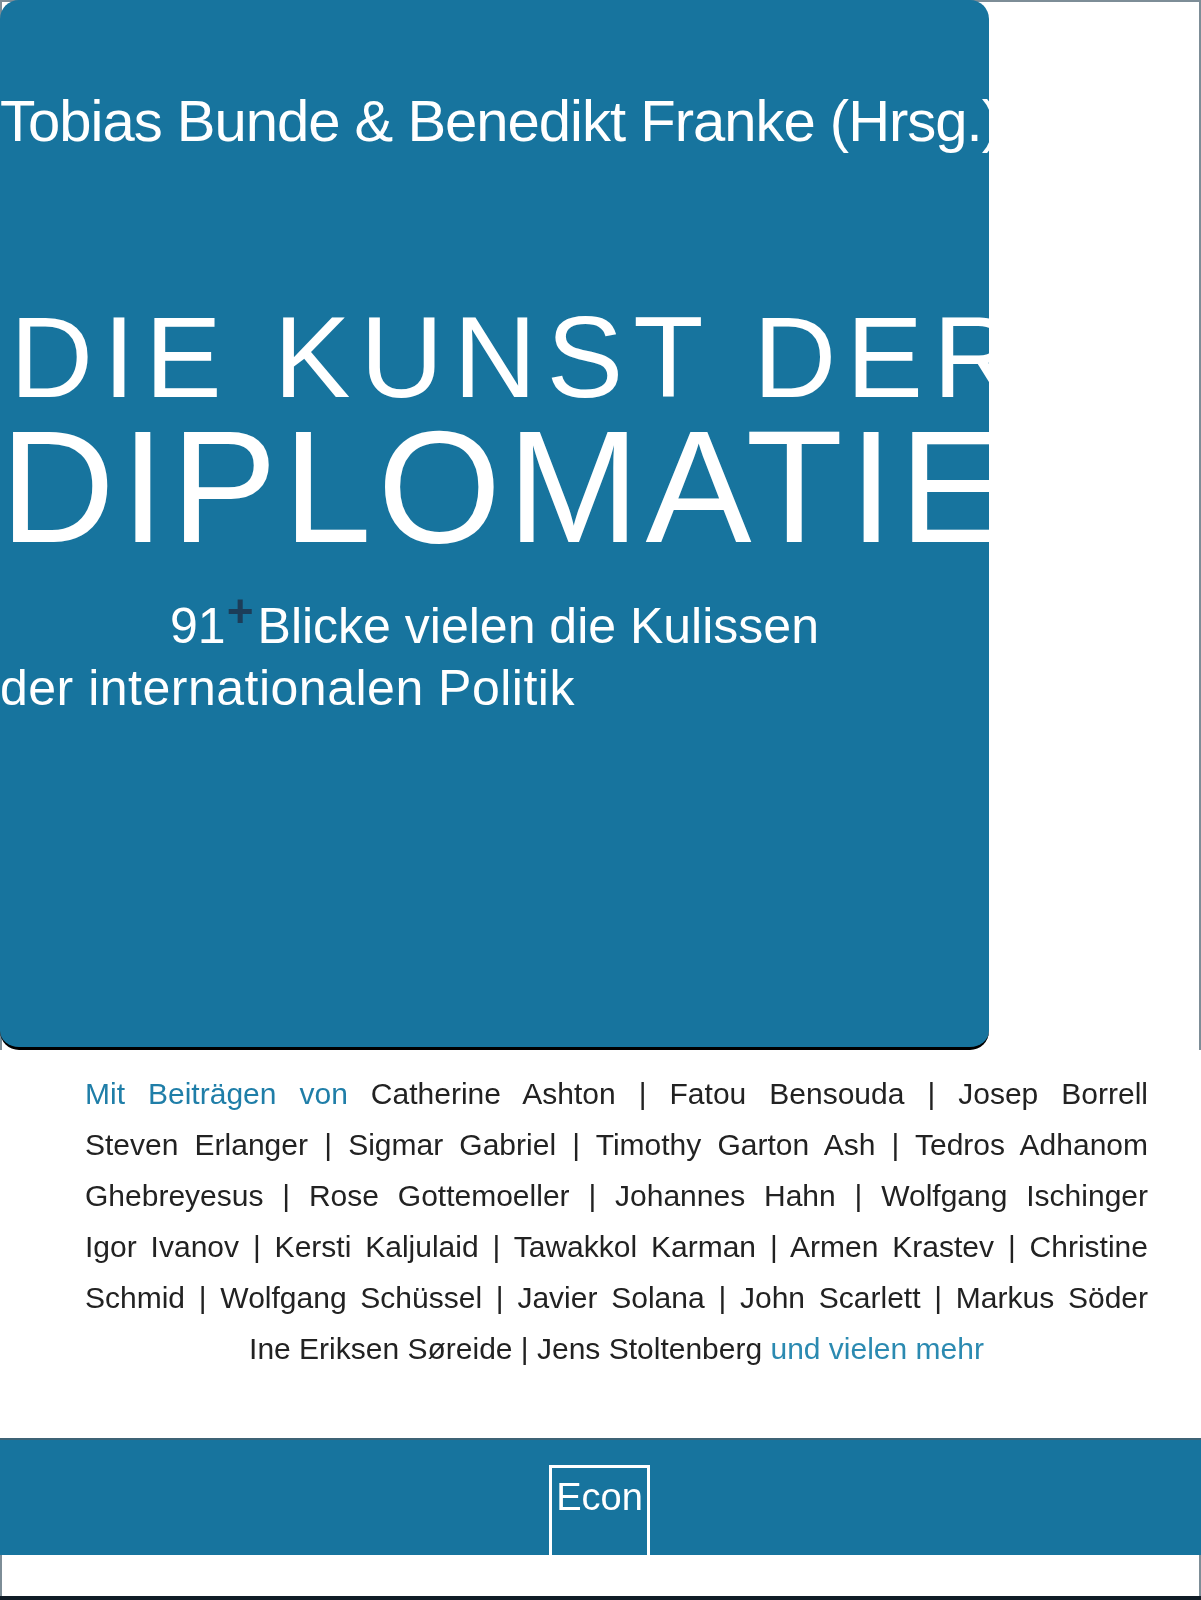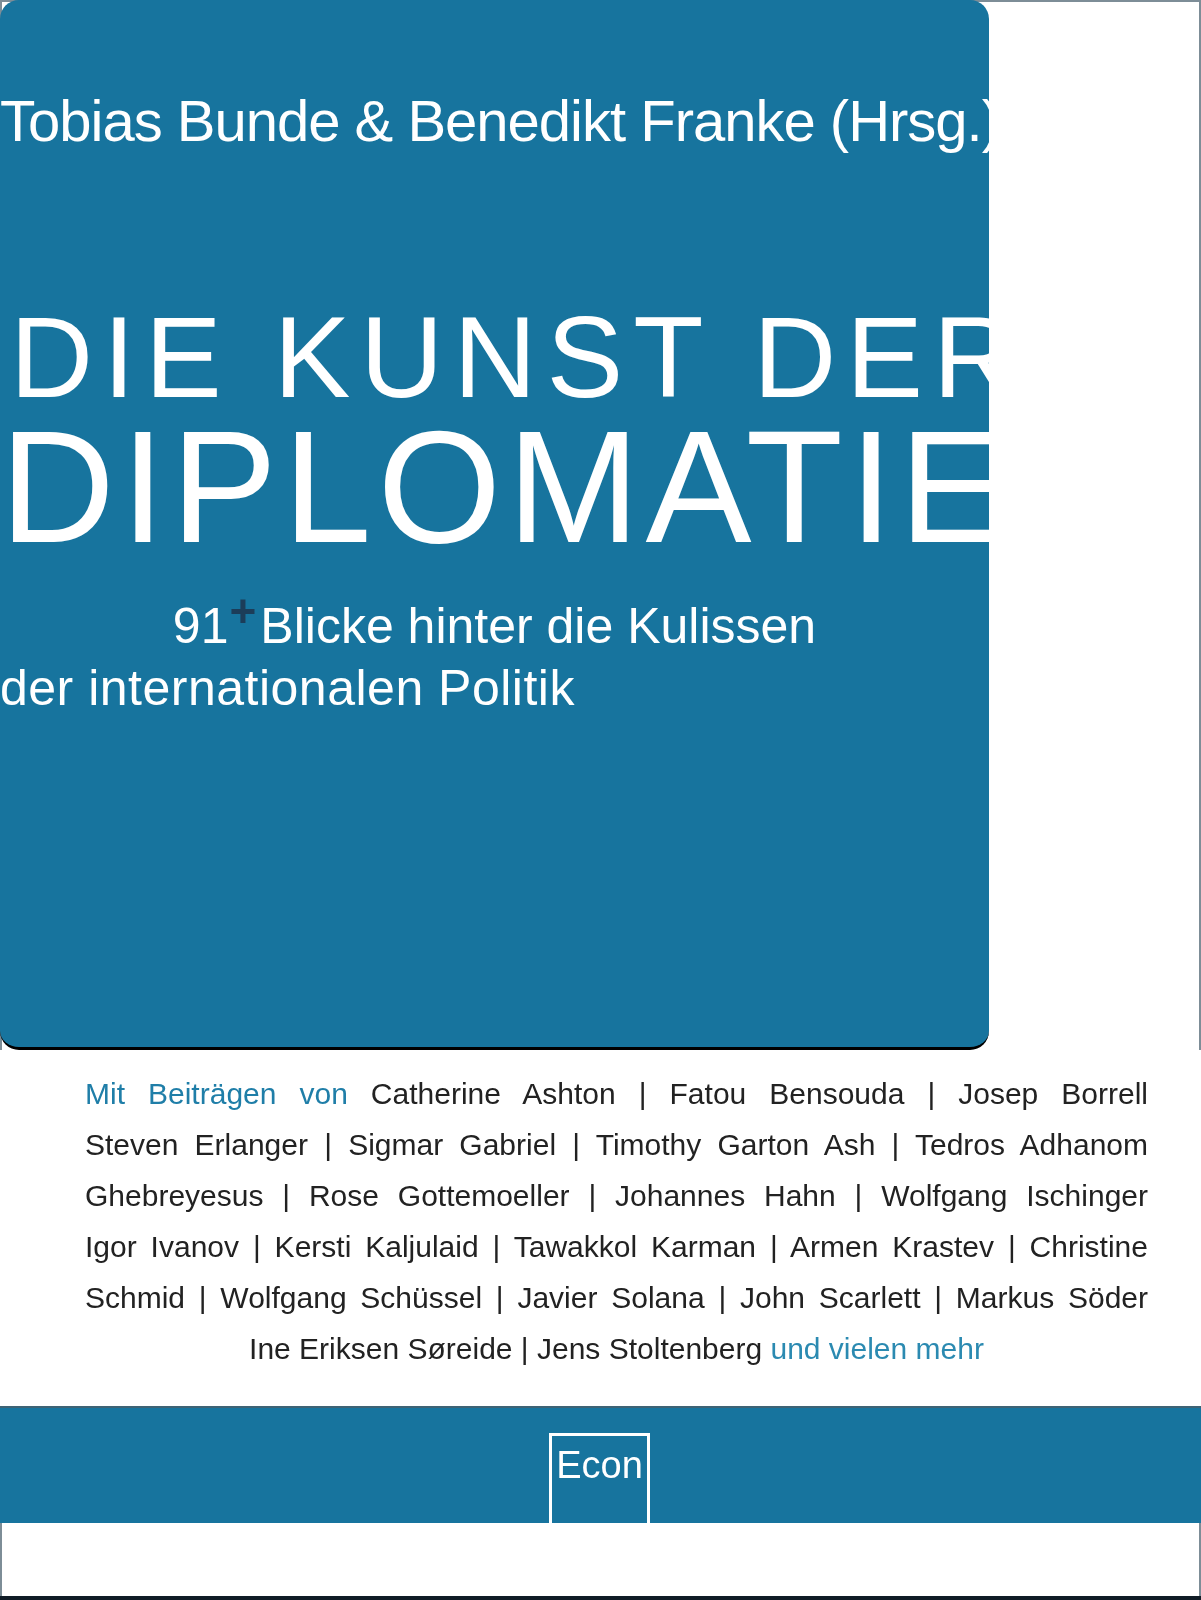--- a/index.html
+++ b/index.html
@@ -78,21 +78,21 @@
     white-space:normal;
   }
   .c-line.last{
     text-align:center;
     text-align-last:center;
   }
   .intro-teal{color:var(--intro-teal,#1f7ea8);}
   .outro-teal{color:var(--outro-teal,#2b8ab1);}
   
   .bottom-band{
-    position:absolute;left:0;top:1406px;width:1201px;height:117px;
+    position:absolute;left:0;top:1438px;width:1201px;height:117px;
     background:var(--teal,#17749e);
     border-top:2px solid #3e6375;
   }
   .econ-box{
     position:absolute;left:549px;top:25px;bottom:0;width:101px;
     border:3px solid #ffffff;border-bottom:none;
     text-align:center;
   }
   .econ-text{
     color:#ffffff;font-size:38px;line-height:40px;font-weight:400;
@@ -108,21 +108,21 @@
 
 <div class="cover">
 
   <div class="top-field">
     <div class="editors">Tobias Bunde &amp; Benedikt Franke (Hrsg.)</div>
 
     <div class="title-line-1">DIE KUNST DER</div>
 
     <div class="title-line-2">DIPLOMATIE</div>
 
-    <div class="subtitle-1"><span>91</span><span class="sup-plus">+</span><span>Blicke hinter die Kulissen</span></div>
+    <div class="subtitle-1"><span>91</span><span class="sup-plus">+</span><span>Blicke vielen die Kulissen</span></div>
 
     <div class="subtitle-2">der internationalen Politik</div>
   </div>
 
   <div class="contributors">
     <div class="c-line"><span class="intro-teal">Mit Beiträgen von</span> <span>Catherine Ashton | Fatou Bensouda | Josep Borrell</span></div>
     <div class="c-line">Steven Erlanger | Sigmar Gabriel | Timothy Garton Ash | Tedros Adhanom</div>
     <div class="c-line">Ghebreyesus | Rose Gottemoeller | Johannes Hahn | Wolfgang Ischinger</div>
     <div class="c-line">Igor Ivanov | Kersti Kaljulaid | Tawakkol Karman | Armen Krastev | Christine</div>
     <div class="c-line">Schmid | Wolfgang Schüssel | Javier Solana | John Scarlett | Markus Söder</div>

